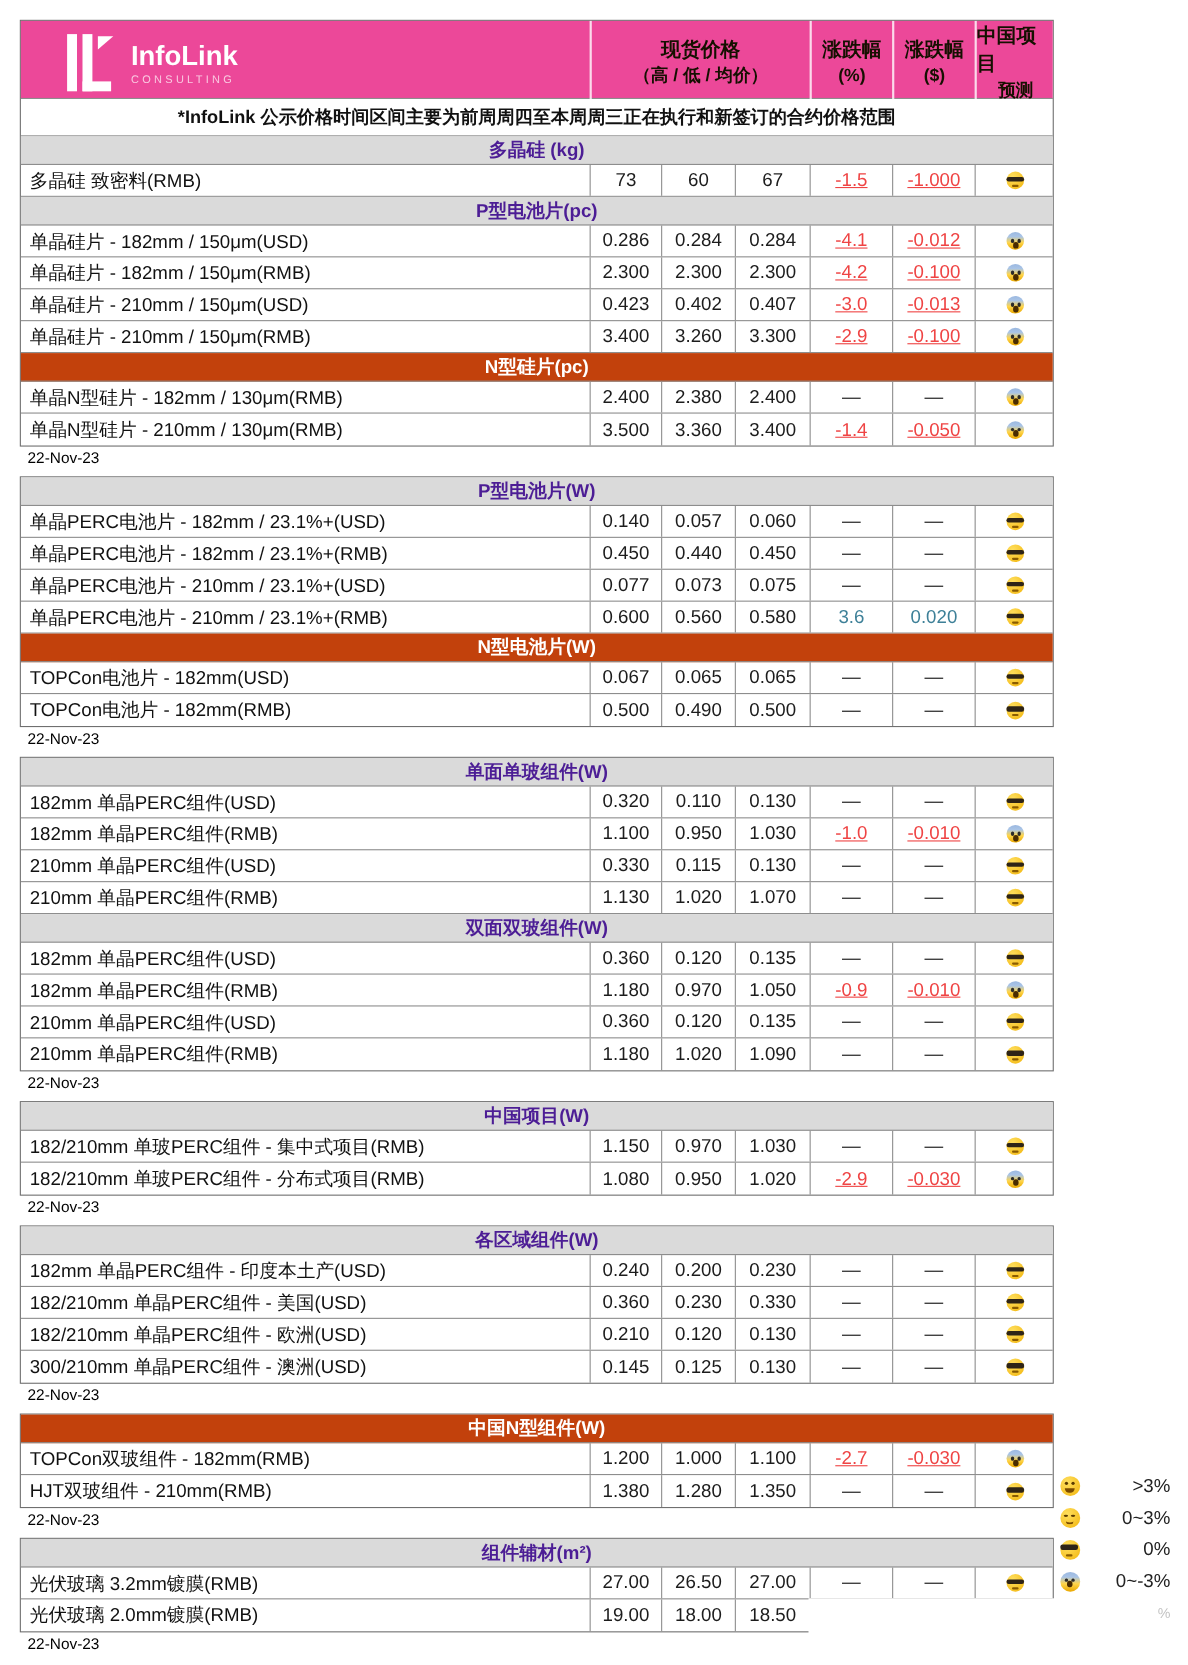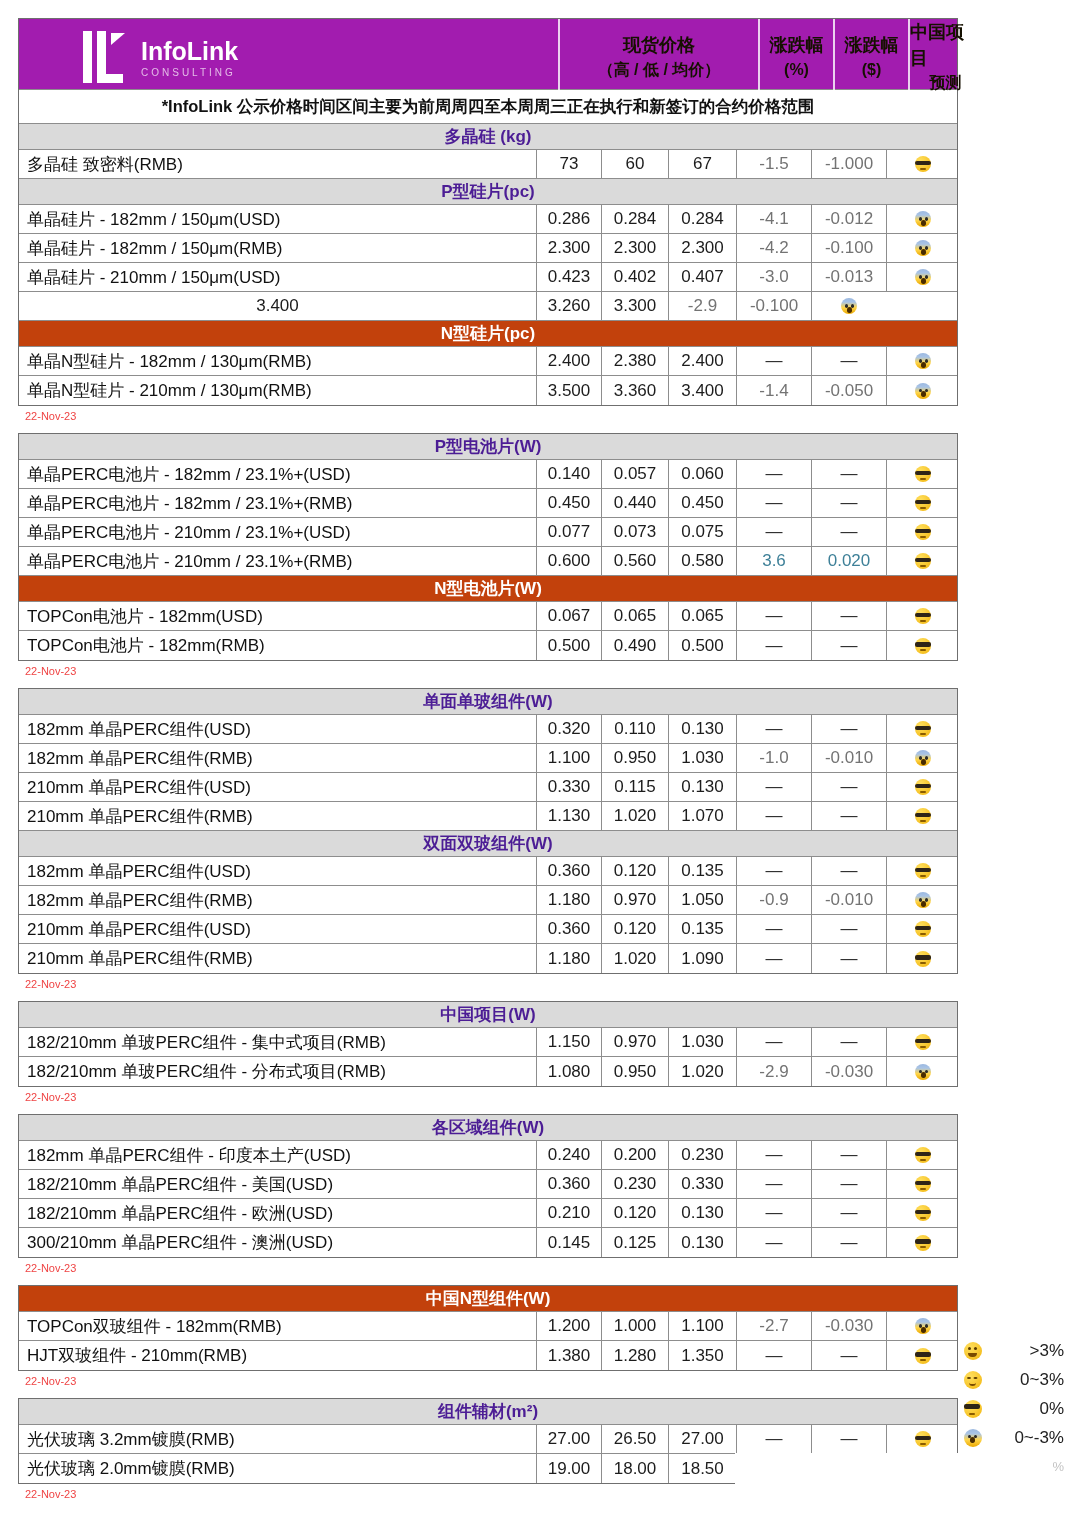--- a/index.html
+++ b/index.html
@@ -7,21 +7,21 @@
     width:1080px;height:1514px;position:relative;background:#ffffff;
     font-family:"Liberation Sans","DejaVu Sans",sans-serif;
     overflow:hidden;
   }
   .wrap{position:absolute;left:18px;top:18px;width:940px;}
   .tbl{border:1px solid #6f6f6f;background:#fff;}
   .tbl > :last-child{border-bottom:none;}
 
   
   .hdr{display:grid;grid-template-columns:517px 200px 75px 75px 73px;height:70px;
-       background:#a21caf;border-bottom:1px solid #8d8d8d;padding-left:22px;}
+       background:#ec4899;border-bottom:1px solid #8d8d8d;}
   .hdr > div + div{border-left:2px solid rgba(255,255,255,.8);}
   .hdr-cell{display:flex;flex-direction:column;justify-content:center;align-items:center;
        font-weight:bold;color:#151000;}
   .hdr-main{font-size:18px;line-height:26px;}
   .hdr-sub{font-size:16px;line-height:24px;}
   .logo-cell{display:flex;align-items:center;padding-left:42px;}
   .logo-mark{position:relative;width:46px;height:54px;flex:0 0 auto;}
   .lm-b1{position:absolute;left:0;top:1px;width:9px;height:52px;background:#fff;}
   .lm-b2{position:absolute;left:14px;top:1px;width:9px;height:52px;background:#fff;}
   .lm-foot{position:absolute;left:14px;bottom:1px;width:26px;height:9px;background:#fff;}
@@ -37,26 +37,26 @@
   
   .sec{height:26px;line-height:25px;text-align:center;font-weight:bold;font-size:17px;
        background:#DADADA;color:#4c1d95;border-bottom:1px solid #8d8d8d;box-sizing:border-box;}
   .sec-dark{background:#c2410c;color:#fff;}
   .row{display:grid;grid-template-columns:517px 65px 67px 68px 75px 75px 73px;
        height:29px;border-bottom:1px solid #8d8d8d;box-sizing:border-box;}
   .row > .cell + .cell{border-left:1px solid #8d8d8d;}
   .cell{display:flex;align-items:center;justify-content:center;box-sizing:border-box;}
   .c-label{justify-content:flex-start;padding-left:8px;font-size:17px;color:#111;}
   .c-num{font-size:17px;color:#1c1c1c;}
-  .t-down{color:#737373;}
+  .t-down{color:#ef4444;text-decoration:underline;}
   .t-up{color:#3E8098;}
   .t-flat{color:#2b2b2b;}
   .erased{border-left:none !important;}
 
-  .date-line{height:14px;line-height:14px;margin:3px 0 10px 7px;font-size:11px;color:#ef4444;}
+  .date-line{height:14px;line-height:14px;margin:3px 0 10px 7px;font-size:14px;color:#000000;}
 
   
   .face{display:inline-block;position:relative;width:16px;height:16px;border-radius:50%;
         background:radial-gradient(circle at 35% 30%, #ffdf5e, #f2b50c);vertical-align:middle;}
   .face-cool::before{content:"";position:absolute;left:0;top:4.5px;width:16px;height:4.5px;
         background:#2e2417;border-radius:2px;}
   .face-cool::after{content:"";position:absolute;left:5px;bottom:2.5px;width:6px;height:2px;
         border-radius:1px;background:#8a5c00;}
   .face-scream{background:linear-gradient(180deg,#9bb8e0 0%,#a9c4e6 26%,#ffd54a 60%,#eaa800 100%);}
   .face-scream::before{content:"";position:absolute;width:3px;height:3.5px;border-radius:50%;
@@ -125,21 +125,21 @@
         <div class="cell c-label">多晶硅 致密料(RMB)</div>
         <div class="cell c-num">73</div>
         <div class="cell c-num">60</div>
         <div class="cell c-num">67</div>
         <div class="cell c-num c-chg t-down">-1.5</div>
         <div class="cell c-num c-chg t-down">-1.000</div>
         <div class="cell c-fc">
           <span class="face face-cool"></span>
         </div>
       </div>
-      <div class="sec">P型硅片(pc)</div>
+      <div class="sec">P型电池片(pc)</div>
       <div class="row">
         <div class="cell c-label">单晶硅片 - 182mm / 150μm(USD)</div>
         <div class="cell c-num">0.286</div>
         <div class="cell c-num">0.284</div>
         <div class="cell c-num">0.284</div>
         <div class="cell c-num c-chg t-down">-4.1</div>
         <div class="cell c-num c-chg t-down">-0.012</div>
         <div class="cell c-fc">
           <span class="face face-scream"></span>
         </div>
@@ -160,20 +160,21 @@
         <div class="cell c-num">0.423</div>
         <div class="cell c-num">0.402</div>
         <div class="cell c-num">0.407</div>
         <div class="cell c-num c-chg t-down">-3.0</div>
         <div class="cell c-num c-chg t-down">-0.013</div>
         <div class="cell c-fc">
           <span class="face face-scream"></span>
         </div>
       </div>
       <div class="row">
+        <div class="cell c-label">单晶硅片 - 210mm / 150μm(RMB)</div>
         <div class="cell c-num">3.400</div>
         <div class="cell c-num">3.260</div>
         <div class="cell c-num">3.300</div>
         <div class="cell c-num c-chg t-down">-2.9</div>
         <div class="cell c-num c-chg t-down">-0.100</div>
         <div class="cell c-fc">
           <span class="face face-scream"></span>
         </div>
       </div>
       <div class="sec sec-dark">N型硅片(pc)</div>

